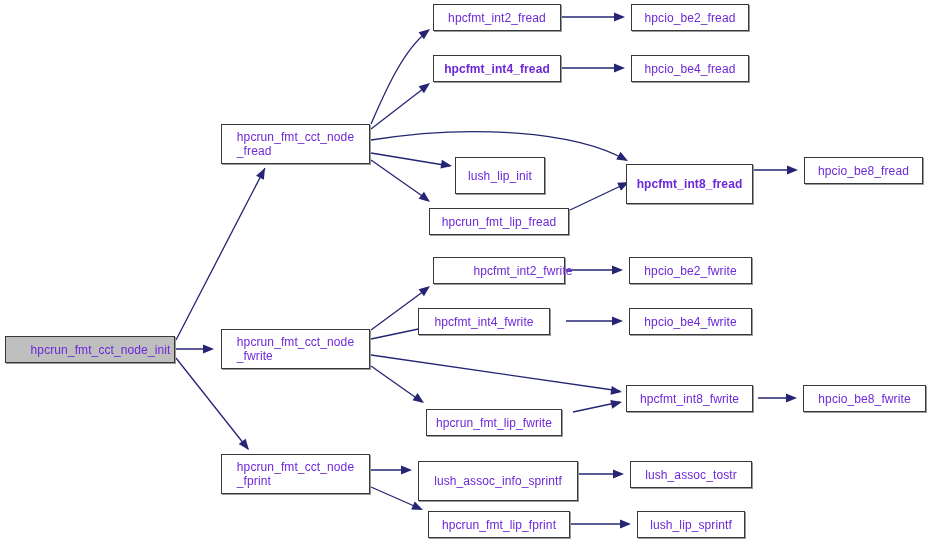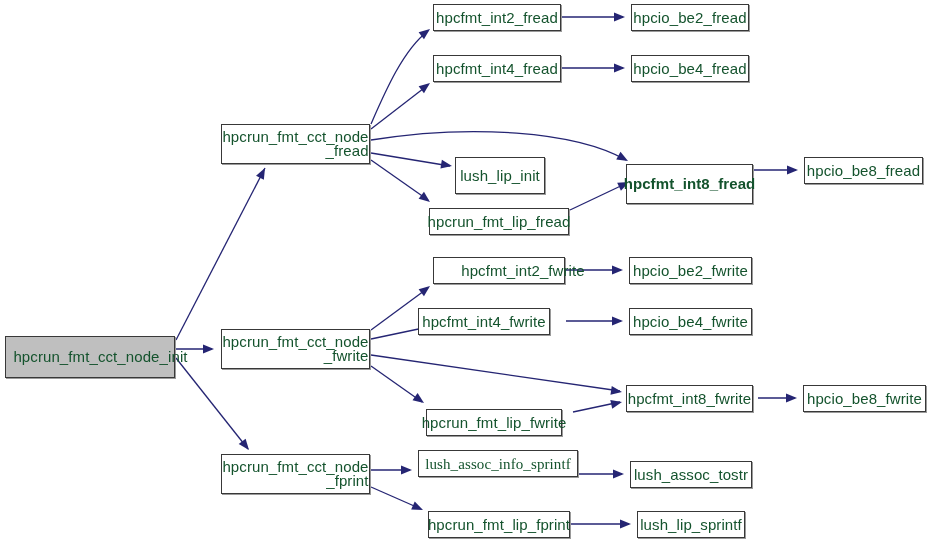--- a/index.html
+++ b/index.html
@@ -21,27 +21,27 @@
     top: 0;
     width: 928px;
     height: 544px;
     pointer-events: none;
   }
   .node {
     position: absolute;
     box-sizing: border-box;
     border: 1px solid #383838;
     background: #ffffff;
-    color: #14532d;
-    font-size: 15px;
+    color: #6d28d9;
+    font-size: 12px;
     line-height: 14px;
     display: flex;
     align-items: center;
     justify-content: center;
-    text-align: right;
+    text-align: left;
     white-space: pre-line;
     letter-spacing: 0.1px;
     box-shadow: 1px 1px 0 #9a9a9a;
   }
   .node.root {
     background: #bfbfbf;
     border: 1px solid #383838;
   }
 </style>
 </head>
@@ -92,40 +92,40 @@
       <path d="M 371,470 L 410,470" stroke="#252573" stroke-width="1.3" fill="none"></path>
       <polygon points="412,470 401,474.4 401,465.6" fill="#252573"></polygon>
       <path d="M 371,487 L 421,509" stroke="#252573" stroke-width="1.3" fill="none"></path>
       <polygon points="423,510 411.161063714542,509.5532476873412 414.7350822158123,501.51170605948295" fill="#252573"></polygon>
       <path d="M 579,474 L 622,474" stroke="#252573" stroke-width="1.3" fill="none"></path>
       <polygon points="624,474 613,478.4 613,469.6" fill="#252573"></polygon>
       <path d="M 571,524 L 629,524" stroke="#252573" stroke-width="1.3" fill="none"></path>
       <polygon points="631,524 620,528.4 620,519.6" fill="#252573"></polygon>
     </svg>
   <div id="node-layer">
-      <div class="node root" style="left: 5px; top: 336px; width: 170px; height: 42px; padding-left: 21px;">hpcrun_fmt_cct_node_init</div>
+      <div class="node root" style="left: 5px; top: 336px; width: 170px; height: 27px; padding-left: 21px;">hpcrun_fmt_cct_node_init</div>
       <div class="node" style="left: 221px; top: 124px; width: 149px; height: 40px;">hpcrun_fmt_cct_node
 _fread</div>
       <div class="node" style="left: 221px; top: 329px; width: 149px; height: 40px;">hpcrun_fmt_cct_node
 _fwrite</div>
       <div class="node" style="left: 221px; top: 454px; width: 149px; height: 40px;">hpcrun_fmt_cct_node
 _fprint</div>
       <div class="node" style="left: 433px; top: 4px; width: 128px; height: 27px;">hpcfmt_int2_fread</div>
-      <div class="node" style="left: 433px; top: 55px; width: 128px; height: 27px;">hpcfmt_int4_fread</div>
+      <div class="node" style="left: 433px; top: 55px; width: 128px; height: 27px; font-weight: bold;">hpcfmt_int4_fread</div>
       <div class="node" style="left: 455px; top: 157px; width: 90px; height: 37px;">lush_lip_init</div>
       <div class="node" style="left: 429px; top: 208px; width: 140px; height: 27px;">hpcrun_fmt_lip_fread</div>
       <div class="node" style="left: 626px; top: 164px; width: 127px; height: 40px; font-weight: bold;">hpcfmt_int8_fread</div>
       <div class="node" style="left: 631px; top: 4px; width: 118px; height: 27px;">hpcio_be2_fread</div>
       <div class="node" style="left: 631px; top: 55px; width: 118px; height: 27px;">hpcio_be4_fread</div>
       <div class="node" style="left: 804px; top: 157px; width: 119px; height: 27px;">hpcio_be8_fread</div>
       <div class="node" style="left: 433px; top: 257px; width: 132px; height: 27px; padding-left: 48px;">hpcfmt_int2_fwrite</div>
       <div class="node" style="left: 418px; top: 308px; width: 132px; height: 27px;">hpcfmt_int4_fwrite</div>
       <div class="node" style="left: 426px; top: 409px; width: 136px; height: 27px;">hpcrun_fmt_lip_fwrite</div>
       <div class="node" style="left: 626px; top: 385px; width: 127px; height: 27px;">hpcfmt_int8_fwrite</div>
       <div class="node" style="left: 629px; top: 257px; width: 123px; height: 27px;">hpcio_be2_fwrite</div>
       <div class="node" style="left: 629px; top: 308px; width: 123px; height: 27px;">hpcio_be4_fwrite</div>
       <div class="node" style="left: 803px; top: 385px; width: 123px; height: 27px;">hpcio_be8_fwrite</div>
-      <div class="node" style="left: 418px; top: 450px; width: 160px; height: 27px; font-family: Liberation Serif, serif;">lush_assoc_info_sprintf</div>
+      <div class="node" style="left: 418px; top: 461px; width: 160px; height: 40px;">lush_assoc_info_sprintf</div>
       <div class="node" style="left: 630px; top: 461px; width: 122px; height: 27px;">lush_assoc_tostr</div>
       <div class="node" style="left: 428px; top: 511px; width: 142px; height: 27px;">hpcrun_fmt_lip_fprint</div>
       <div class="node" style="left: 637px; top: 511px; width: 108px; height: 27px;">lush_lip_sprintf</div>
     </div>
 </div>
 
 </body></html>

